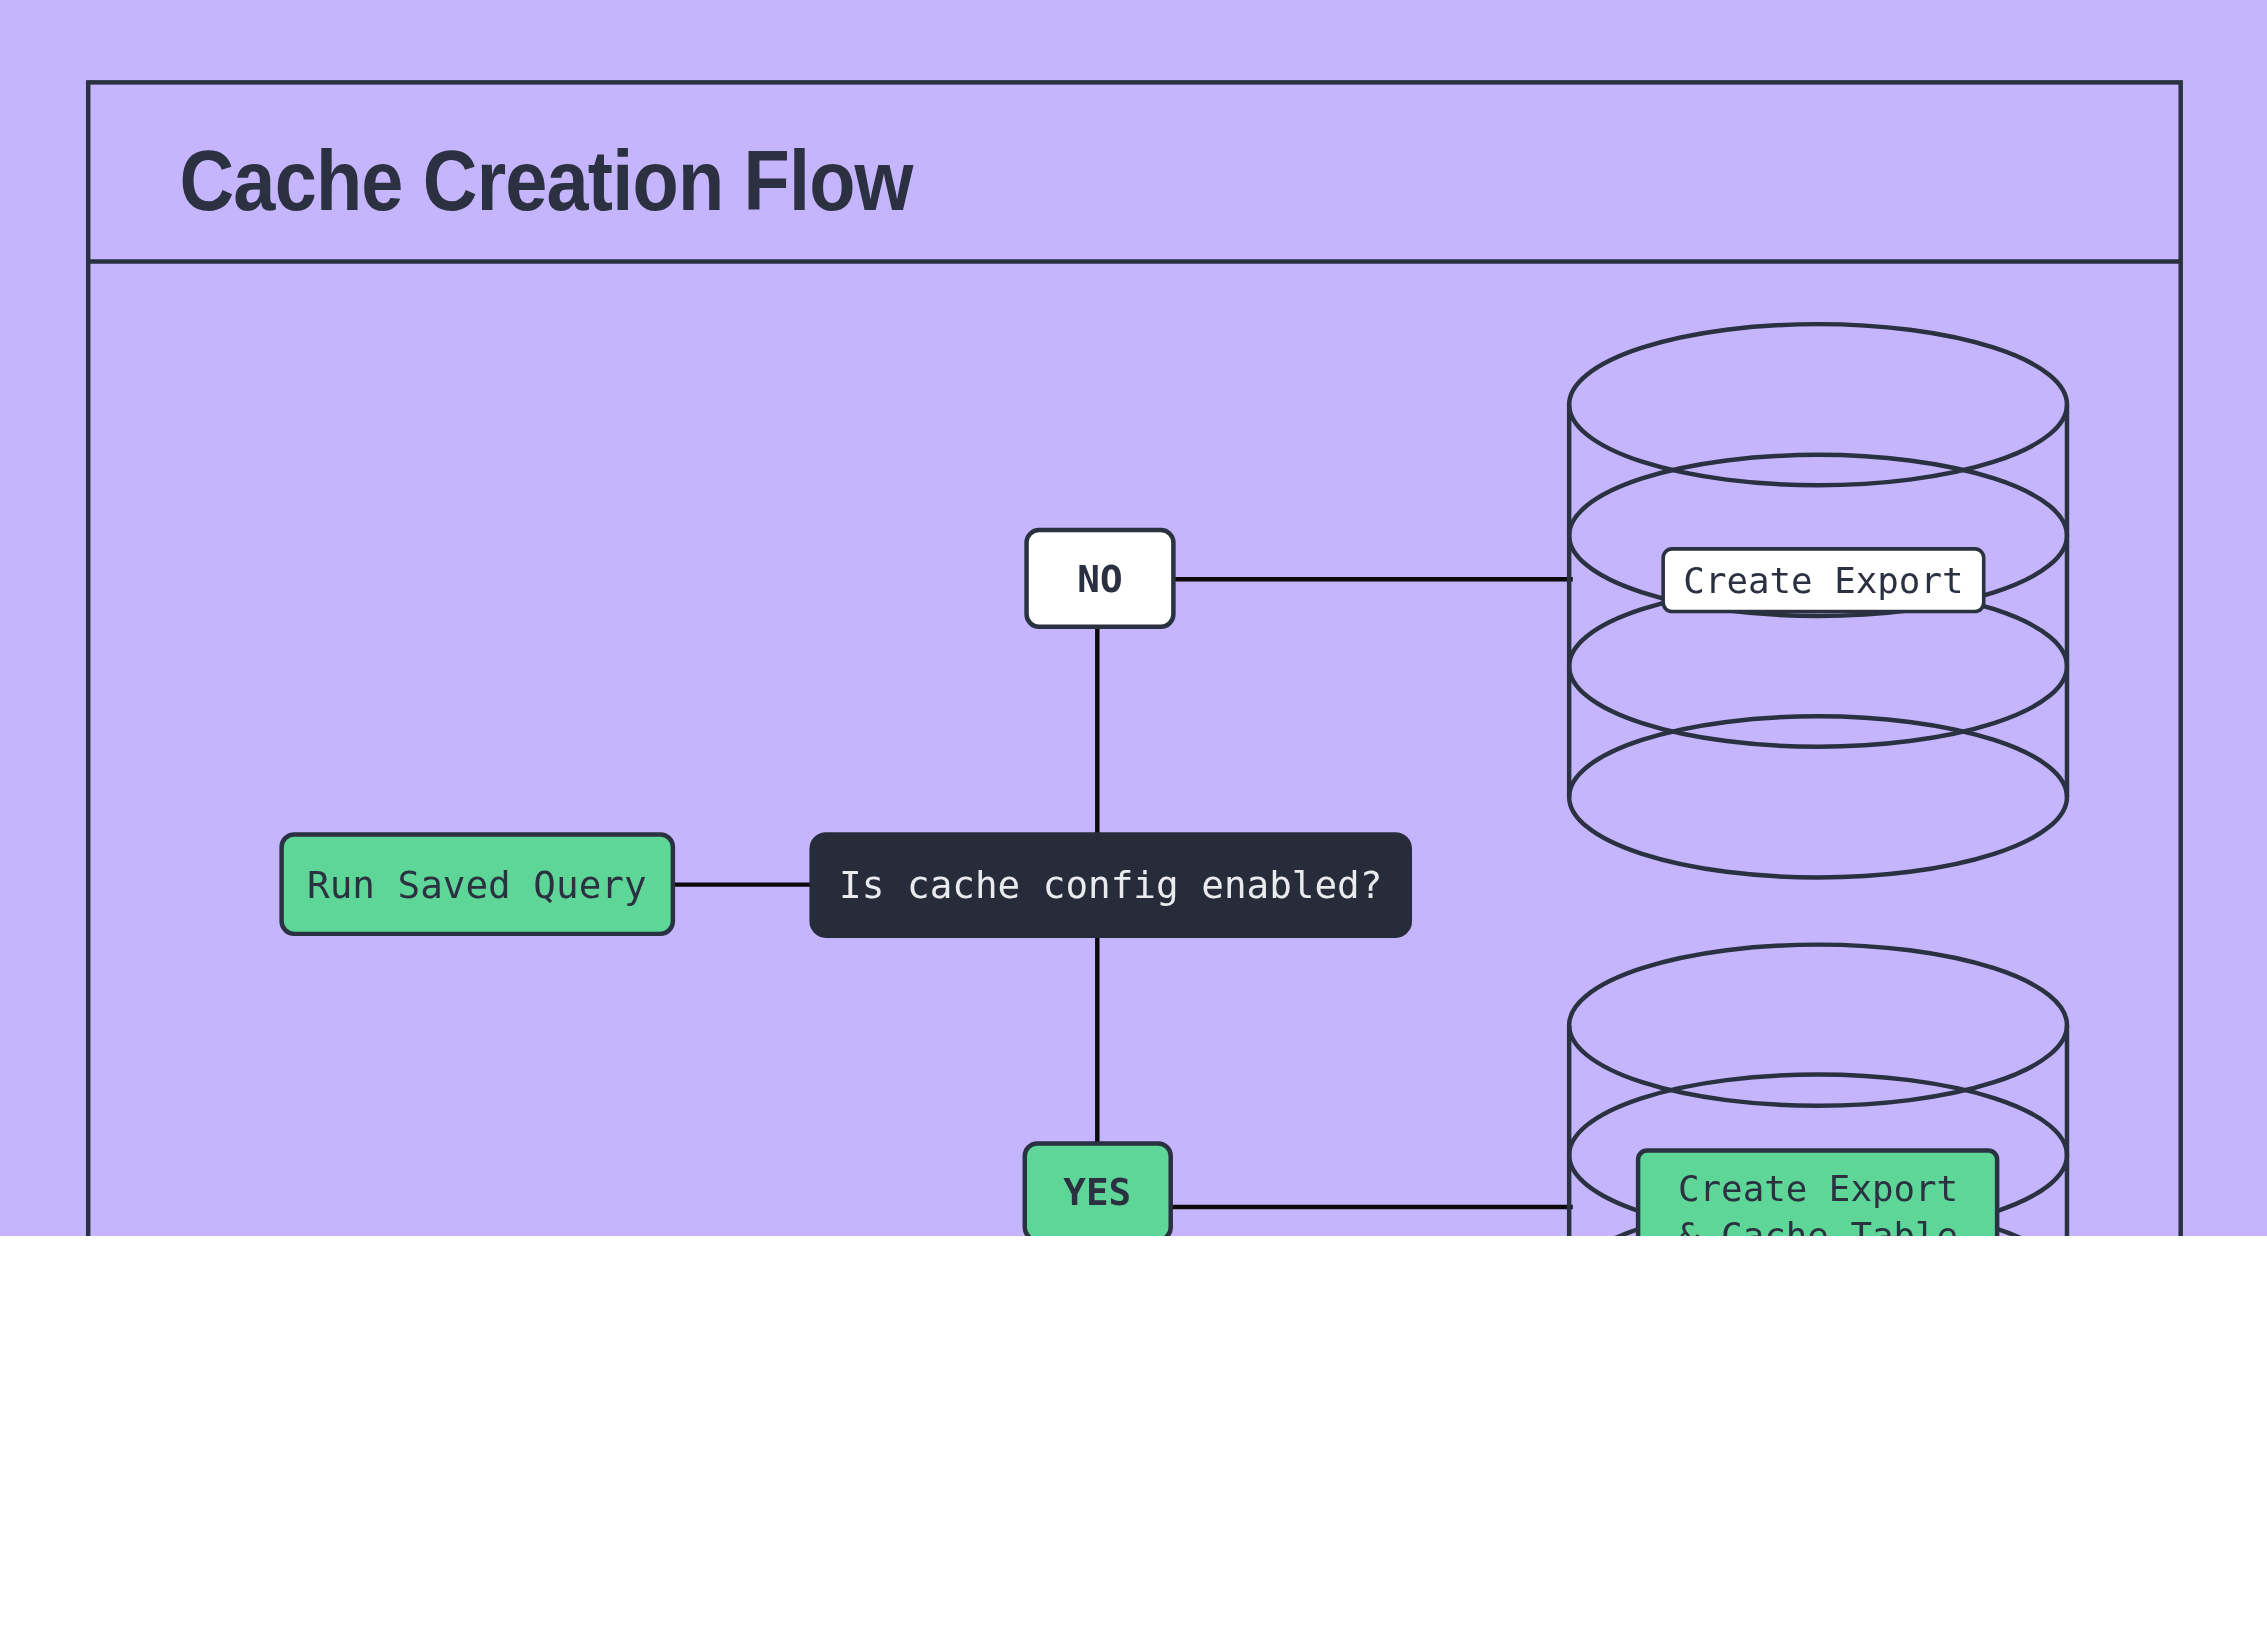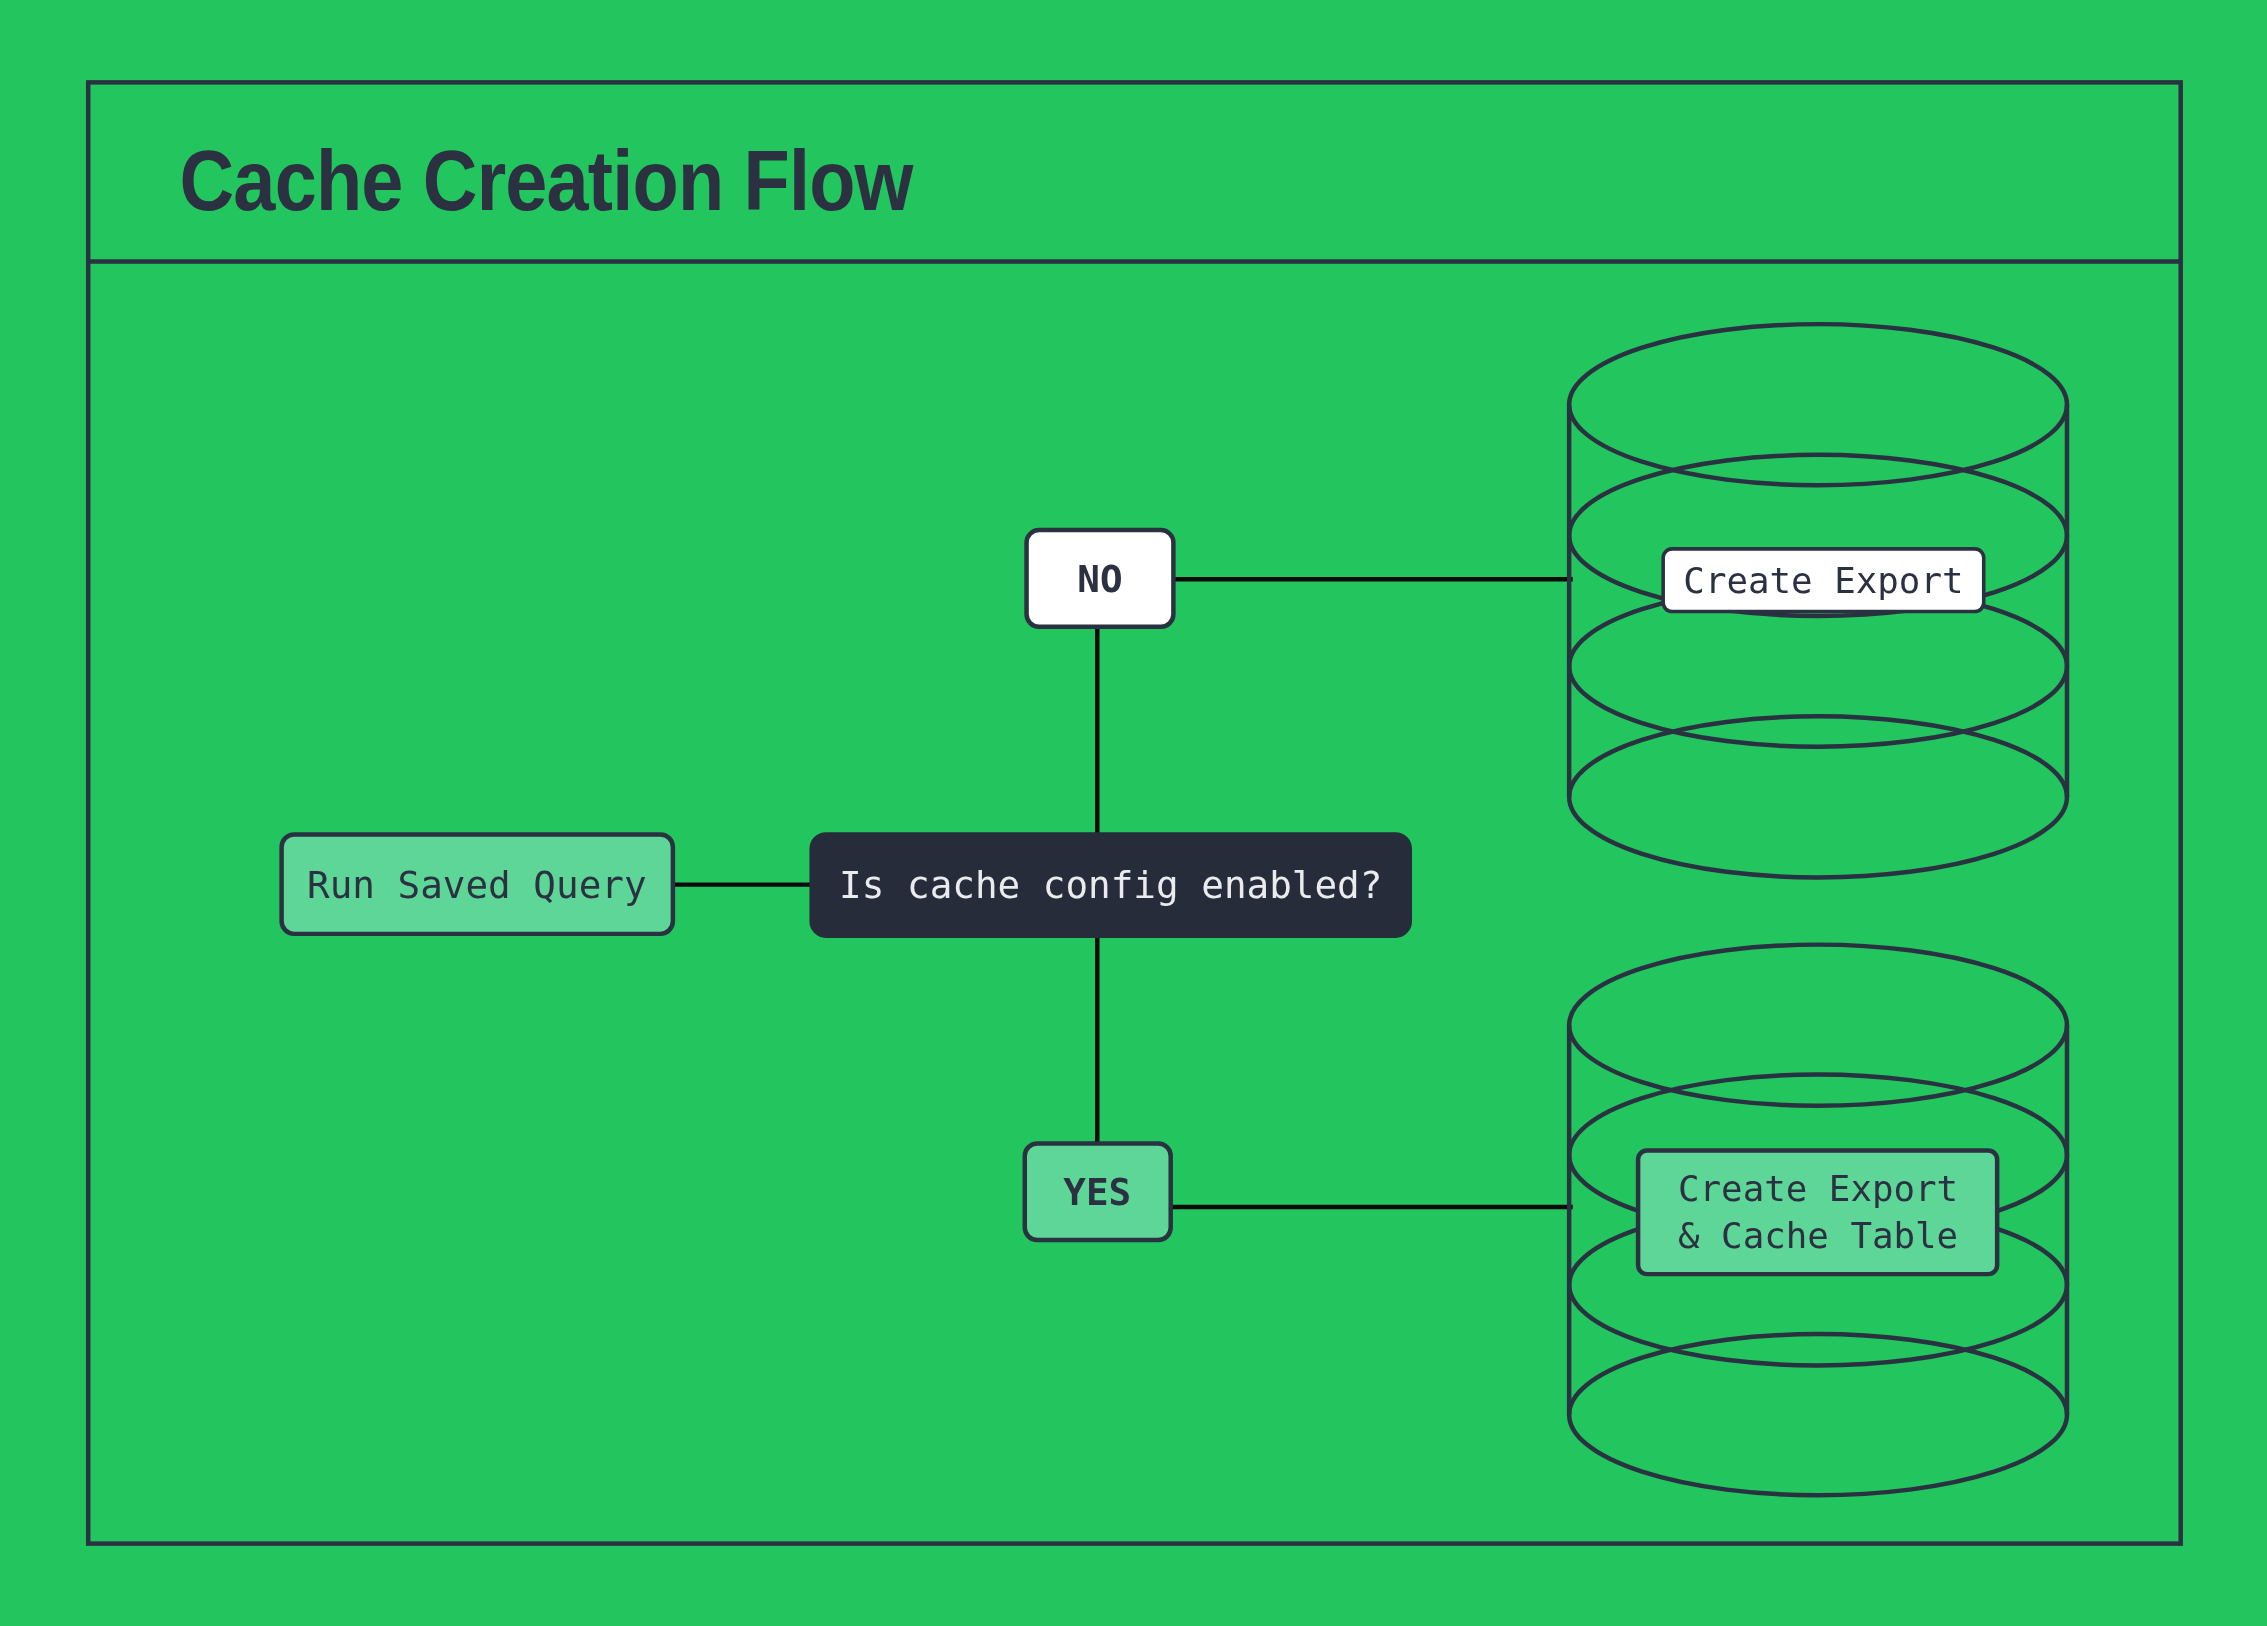--- a/index.html
+++ b/index.html
@@ -3,22 +3,22 @@
 <meta charset="utf-8">
 <style>
   html, body {
     margin: 0;
     padding: 0;
     background: #ffffff;
   }
   .stage {
     position: relative;
     width: 2268px;
-    height: 1626px;
-    background: #22c55e;
+    height: 1236px;
+    background: #c4b5fd;
   }
   svg { display: block; }
 
   .title-text {
     font-family: "Liberation Sans", sans-serif;
     font-weight: bold;
     font-size: 96px;
     letter-spacing: -1px;
     fill: #2b3140;
   }

